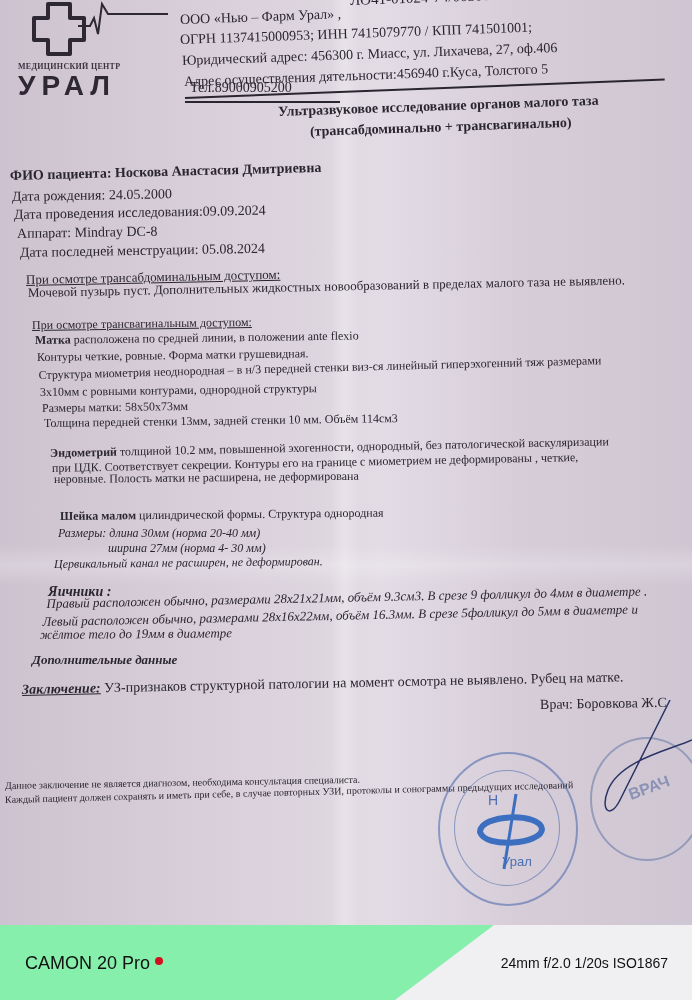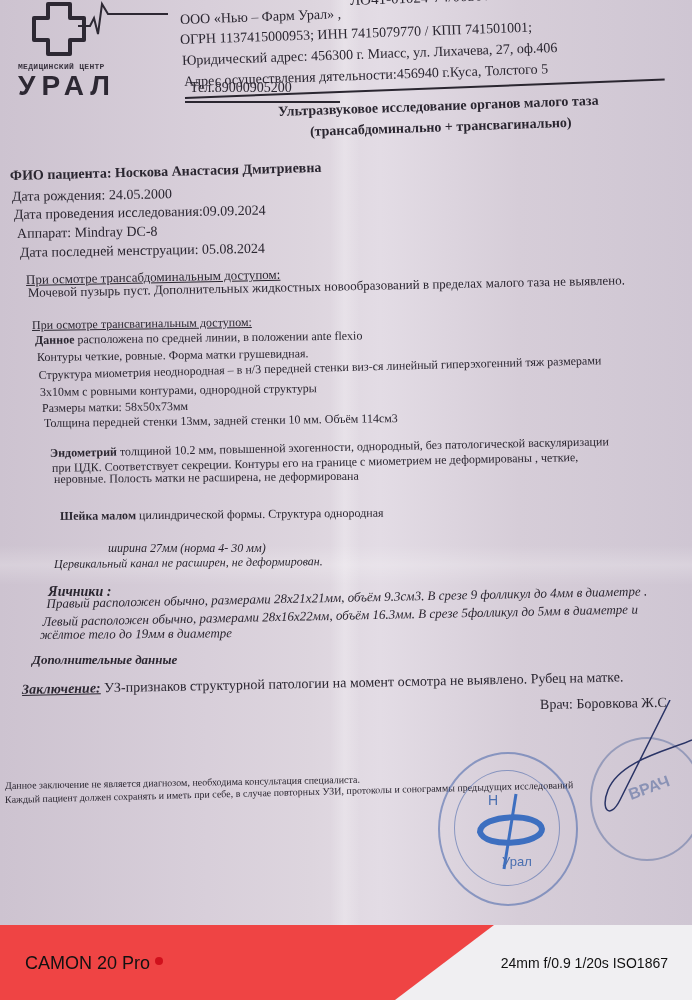--- a/index.html
+++ b/index.html
@@ -6,25 +6,25 @@
     body { width:692px; height:1000px; overflow:hidden; background:#fff; font-family:"Liberation Serif", serif; }
     .photo { position:absolute; left:0; top:0; width:692px; height:925px; overflow:hidden;
       background: linear-gradient(90deg, #cdc3d0 0%, #d8cfda 30%, #ddd5de 45%, #e3dce5 55%, #d6cdd8 75%, #cfc6d3 100%); }
     .fold { position:absolute; top:0; bottom:0; left:330px; width:30px; background:linear-gradient(90deg, rgba(255,255,255,0) 0%, rgba(255,255,255,0.25) 50%, rgba(255,255,255,0) 100%); }
     .fold-h { position:absolute; left:0; right:0; top:545px; height:40px; background:linear-gradient(180deg, rgba(255,255,255,0) 0%, rgba(255,255,255,0.22) 50%, rgba(255,255,255,0) 100%); }
     .txt { position:absolute; color:#2a2630; font-size:13px; white-space:nowrap; transform-origin:left center; }
     .b { font-weight:bold; }
     .i { font-style:italic; }
     .u { text-decoration:underline; }
     .logo { position:absolute; left:18px; top:0; width:150px; height:105px; }
-    .logo-sub { position:absolute; left:18px; top:62px; font-family:Liberation Mono, monospace; font-size:8px; font-weight:bold; color:#3a3440; letter-spacing:0.3px; }
+    .logo-sub { position:absolute; left:18px; top:62px; font-family:Liberation Serif, serif; font-size:8px; font-weight:bold; color:#3a3440; letter-spacing:0.3px; }
     .logo-main { position:absolute; left:18px; top:70px; font-family:"Liberation Sans", sans-serif; font-size:28px; font-weight:bold; color:#2d2833; letter-spacing:6px; }
     .hline { position:absolute; height:2px; background:#2a2630; transform-origin:left center; }
     .stamp { position:absolute; border-radius:50%; border:2px solid rgba(70,100,170,0.55); }
-    .footer { position:absolute; left:0; top:925px; width:692px; height:75px; background:#ef4444; }
+    .footer { position:absolute; left:0; top:925px; width:692px; height:75px; background:#86efac; }
     .footer-curve { position:absolute; right:0; top:0; width:330px; height:75px; background:#f0eff2; clip-path: polygon(40% 0, 100% 0, 100% 100%, 10% 100%); }
     .brand { position:absolute; left:25px; top:28px; font-family:"Liberation Sans", sans-serif; font-size:18px; color:#111; }
     .dot { display:inline-block; width:8px; height:8px; border-radius:50%; margin-left:5px; vertical-align:middle; position:relative; top:-3px; }
     .exif { position:absolute; right:24px; top:30px; font-family:"Liberation Sans", sans-serif; font-size:14px; color:#111; }
   </style>
 </head>
 <body>
 
 <div class="photo">
   <div class="fold"></div>
@@ -52,32 +52,33 @@
   <div class="txt b" style="left:10px; top:168px; font-size:14px; transform:rotate(-1.5deg);">ФИО пациента: Носкова Анастасия Дмитриевна</div>
   <div class="txt" style="left:12px; top:189px; font-size:14px; transform:rotate(-1deg);">Дата рождения:  24.05.2000</div>
   <div class="txt" style="left:14px; top:207px; font-size:14px; transform:rotate(-1deg);">Дата проведения исследования:09.09.2024</div>
   <div class="txt" style="left:17px; top:226px; font-size:14px; transform:rotate(-1deg);">Аппарат: Mindray DC-8</div>
   <div class="txt" style="left:20px; top:245px; font-size:14px; transform:rotate(-1deg);">Дата последней менструации: 05.08.2024</div>
 
   <div class="txt u" style="left:26px; top:272px; transform:rotate(-1.2deg);">При осмотре трансабдоминальным доступом:</div>
   <div class="txt" style="left:28px; top:285px; transform:rotate(-1.2deg);">Мочевой пузырь пуст. Дополнительных жидкостных новообразований в пределах малого таза не выявлено.</div>
 
   <div class="txt u" style="left:32px; top:318px; font-size:12px; transform:rotate(-0.8deg);">При осмотре трансвагинальным доступом:</div>
-  <div class="txt" style="left:35px; top:333px; font-size:12px; transform:rotate(-0.8deg);"><span class="b">Данное</span><span> расположена по средней линии, в положении ante flexio</span></div>
+  <div class="txt" style="left:35px; top:333px; font-size:12px; transform:rotate(-0.8deg);"><span class="b">Матка</span><span> расположена по средней линии, в положении ante flexio</span></div>
   <div class="txt" style="left:37px; top:350px; font-size:12px; transform:rotate(-0.8deg);">Контуры четкие, ровные. Форма матки грушевидная.</div>
   <div class="txt" style="left:38px; top:346px; font-size:12px; transform:rotate(-1.5deg) translateY(22px);">Структура миометрия неоднородная – в н/3 передней стенки виз-ся линейный гиперэхогенний тяж размерами</div>
   <div class="txt" style="left:40px; top:385px; font-size:12px; transform:rotate(-0.8deg);">3х10мм с ровными контурами, однородной структуры</div>
   <div class="txt" style="left:42px; top:401px; font-size:12px; transform:rotate(-0.8deg);">Размеры матки: 58х50х73мм</div>
   <div class="txt" style="left:44px; top:416px; font-size:12px; transform:rotate(-0.8deg);">Толщина передней стенки   13мм, задней стенки  10 мм. Объём 114см3</div>
 
   <div class="txt" style="left:50px; top:446px; font-size:12px; transform:rotate(-1.2deg);"><span class="b">Эндометрий</span><span>  толщиной 10.2 мм, повышенной эхогенности, однородный, без патологической васкуляризации</span></div>
   <div class="txt" style="left:52px; top:461px; font-size:12px; transform:rotate(-1.2deg);">при ЦДК. Соответствует секреции. Контуры его на границе с миометрием не деформированы , четкие,</div>
   <div class="txt" style="left:54px; top:472px; font-size:12px; transform:rotate(-0.6deg);">неровные. Полость матки  не расширена, не деформирована</div>
 
   <div class="txt" style="left:60px; top:509px; font-size:12px; transform:rotate(-0.6deg);"><span class="b">Шейка малом</span><span> цилиндрической формы. Структура однородная</span></div>
+  <div class="txt i" style="left:58px; top:526px; font-size:12px;">Размеры: длина   30мм   (норма 20-40 мм)</div>
   <div class="txt i" style="left:108px; top:541px; font-size:12px;">ширина 27мм  (норма 4- 30 мм)</div>
   <div class="txt i" style="left:54px; top:557px; font-size:12px; transform:rotate(-0.6deg);">Цервикальный канал не расширен, не деформирован.</div>
 
   <div class="txt b i" style="left:48px; top:584px; font-size:14px;text-align:center;">Яичники :</div>
   <div class="txt i" style="left:46px; top:574px; font-size:13px; transform:rotate(-1.2deg) translateY(22px);">Правый расположен обычно, размерами 28х21х21мм, объём 9.3см3. В срезе 9 фолликул до 4мм в диаметре .</div>
   <div class="txt i" style="left:42px; top:592px; font-size:13px; transform:rotate(-1.2deg) translateY(22px);">Левый расположен обычно, размерами 28х16х22мм, объём 16.3мм. В срезе  5фолликул до 5мм в диаметре и</div>
   <div class="txt i" style="left:40px; top:627px; font-size:13px; transform:rotate(-0.5deg);">жёлтое тело до 19мм в диаметре</div>
 
   <div class="txt b i" style="left:32px; top:632px; font-size:13px; transform:translateY(0px);margin-top:20px;">Дополнительные данные</div>
 
@@ -101,14 +102,14 @@
     <div style="position:absolute; left:36px; top:40px; font-family:'Liberation Sans',sans-serif; font-size:16px; font-weight:bold; color:rgba(90,110,160,0.6); transform:rotate(-20deg);">ВРАЧ</div>
   </div>
   <svg style="position:absolute; left:580px; top:700px;" width="112" height="140" viewBox="0 0 112 140">
     <path d="M90 0 L40 100 C 30 120, 20 110, 28 90 C 40 60, 90 50, 112 40" fill="none" stroke="#2a3466" stroke-width="1.5"></path>
   </svg>
 </div>
 
 <div class="footer">
   <div class="footer-curve"></div>
   <div class="brand"><span>CAMON 20 Pro</span><span class="dot" style="background:#d0101c;"></span></div>
-  <div class="exif">24mm f/0.9 1/20s ISO1867</div>
+  <div class="exif">24mm f/2.0 1/20s ISO1867</div>
 </div>
 
 </body></html>

